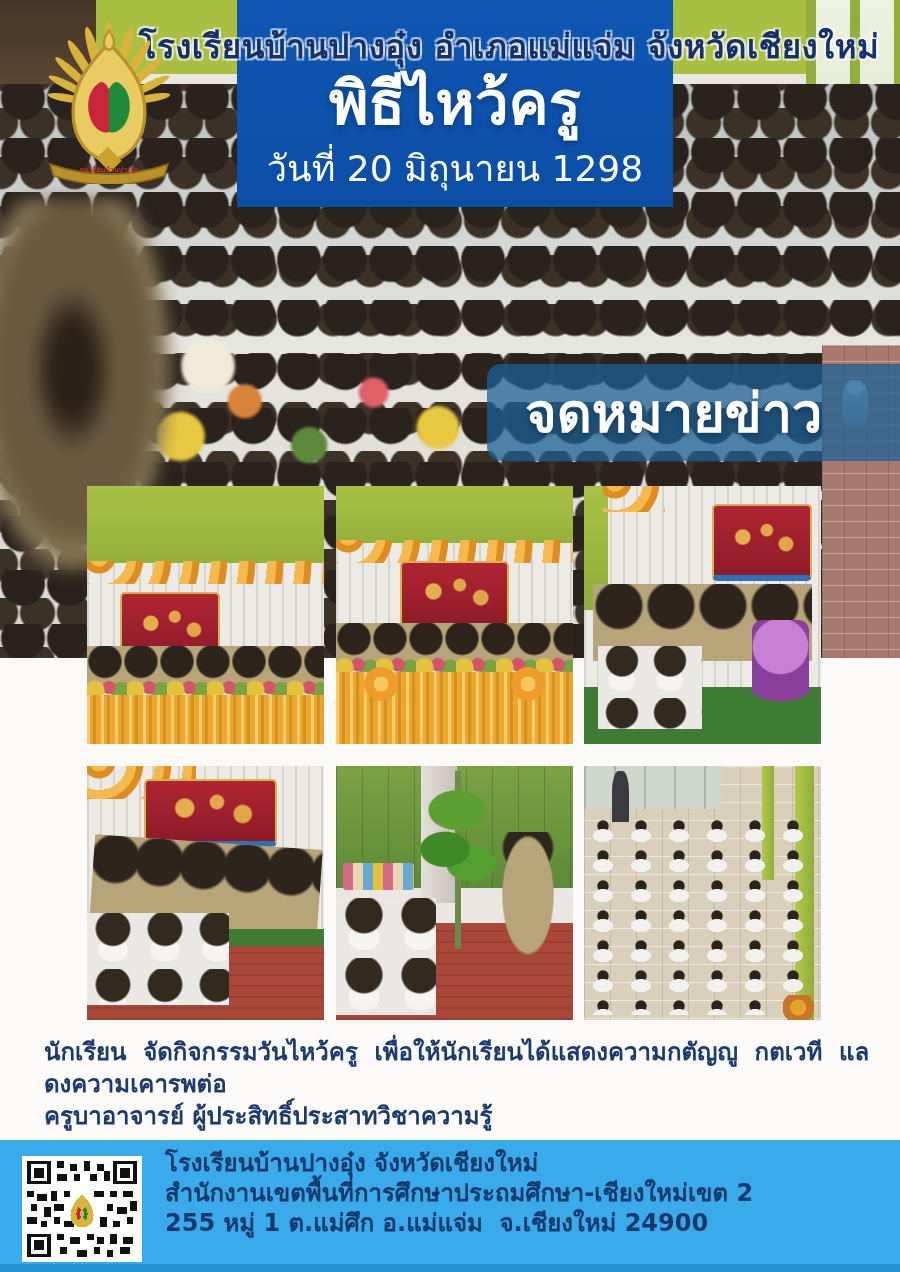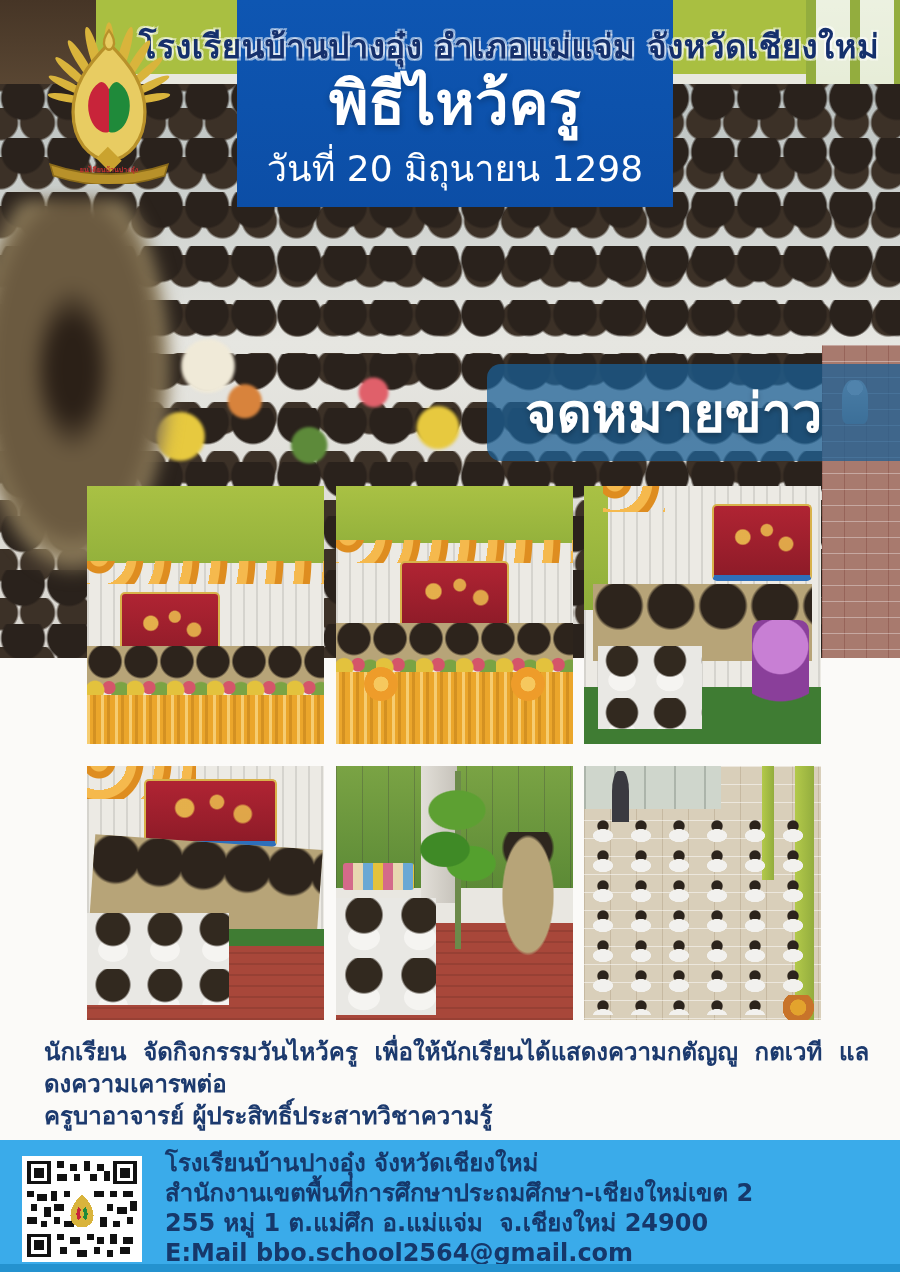--- a/index.html
+++ b/index.html
@@ -320,18 +320,17 @@
           <path d="M16.5 10 C19 12.5 20 14.5 20 16.5 C20 19 18.4 20 16.5 20 C14.6 20 13 19 13 16.5 C13 14.5 14 12.5 16.5 10 Z" fill="#d9b43c"></path>
           <path d="M15.4 14 C14.6 15 14.6 17 15.4 18 L16.2 17.2 C15.8 16.4 15.8 15.4 16.2 14.6 Z" fill="#c8243a"></path>
           <path d="M17.6 14 C18.4 15 18.4 17 17.6 18 L16.8 17.2 C17.2 16.4 17.2 15.4 16.8 14.6 Z" fill="#1f8a3a"></path>
         </g>
       </svg>
     </div>
     <div class="footer-text">
       <div class="footer-line">โรงเรียนบ้านปางอุ๋ง จังหวัดเชียงใหม่</div>
       <div class="footer-line">สำนักงานเขตพื้นที่การศึกษาประถมศึกษา-เชียงใหม่เขต 2</div>
       <div class="footer-line">255 หมู่ 1 ต.แม่ศึก อ.แม่แจ่ม  จ.เชียงใหม่ 24900</div>
-      <div class="footer-line">E:Mail bbo.school2564@gmail.com</div>
     </div>
     <div class="footer-strip"></div>
   </div>
 
 </div>
 
 </body></html>

